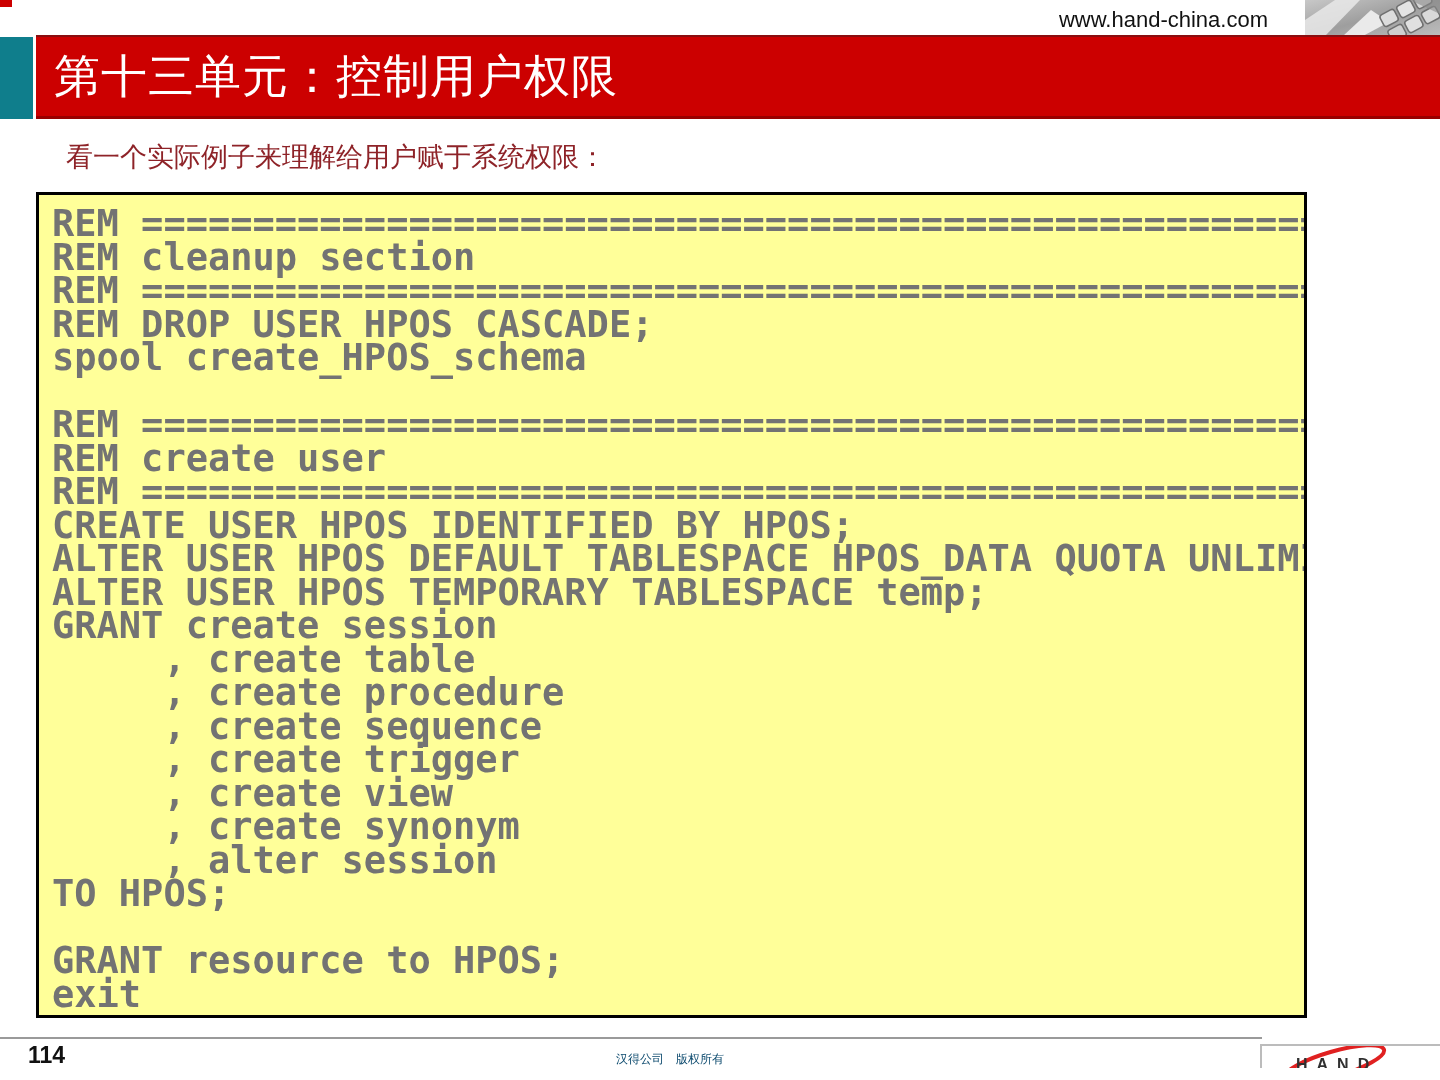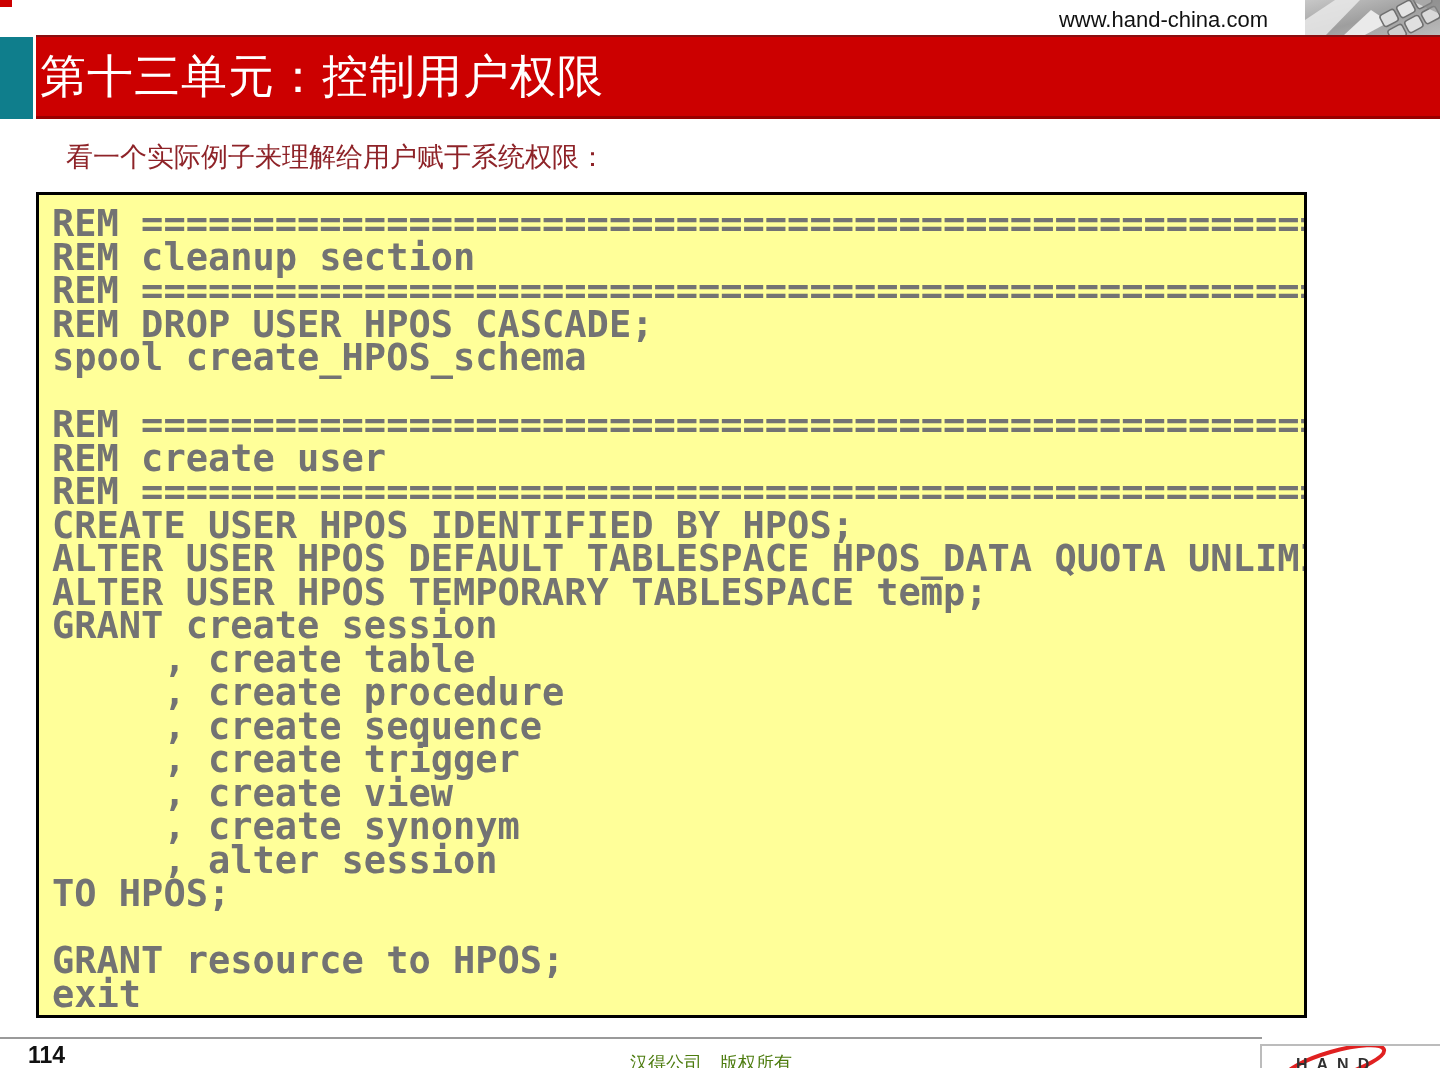--- a/index.html
+++ b/index.html
@@ -35,21 +35,21 @@
     height: 84px;
     background: #cc0000;
     border-top: 2px solid #8a0e10;
     border-bottom: 3px solid #990000;
     display: flex; align-items: center;
   }
   .title-text {
     color: #ffffff;
     font-size: 46px;
     letter-spacing: 1px;
-    padding-left: 4px;
+    padding-left: 18px;
     font-weight: 500;
     white-space: nowrap;
   }
   .teal-square {
     position: absolute; left: 0; top: 37px;
     width: 33px; height: 82px;
     background: #0f7e8c;
   }
 
   
@@ -83,22 +83,22 @@
   .footer-line {
     position: absolute; left: 0; top: 1037px;
     width: 1262px; height: 2px;
     background: #9a9a9a;
   }
   .page-number {
     position: absolute; left: 22px; top: 1042px;
     font-size: 23px; font-weight: bold; color: #111111; margin-left: 6px;
   }
   .copyright {
-    position: absolute; left: 630px; top: 1051px;
-    font-size: 18px; color: #4d7c0f;
+    position: absolute; left: 616px; top: 1051px;
+    font-size: 12px; color: #0c4a6e;
     white-space: nowrap;
   }
   .logo-box {
     position: absolute; left: 1260px; top: 1020px;
     width: 180px; height: 48px;
     background: #ffffff;
     border-left: 2px solid #bcbcbc;
     border-top: 2px solid #bcbcbc;
     margin-top: 24px;
   }

